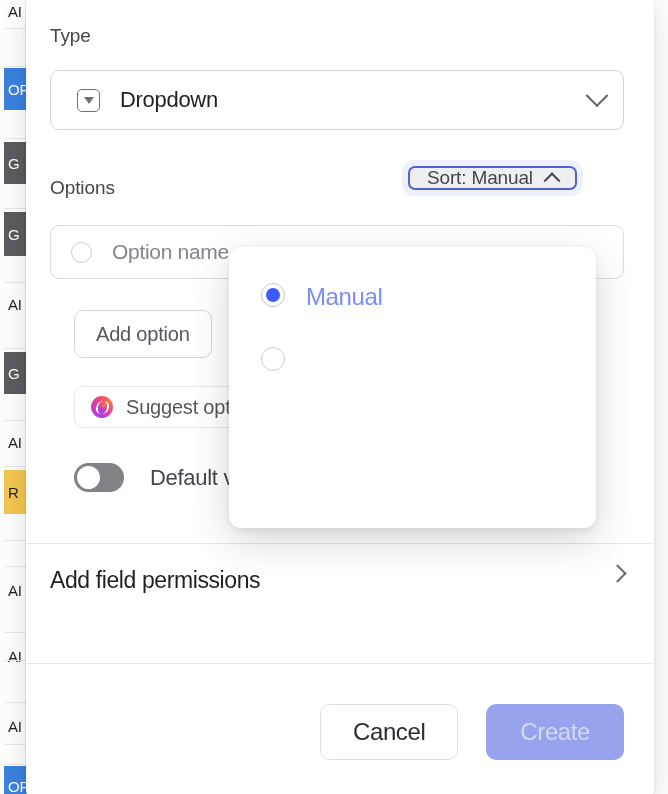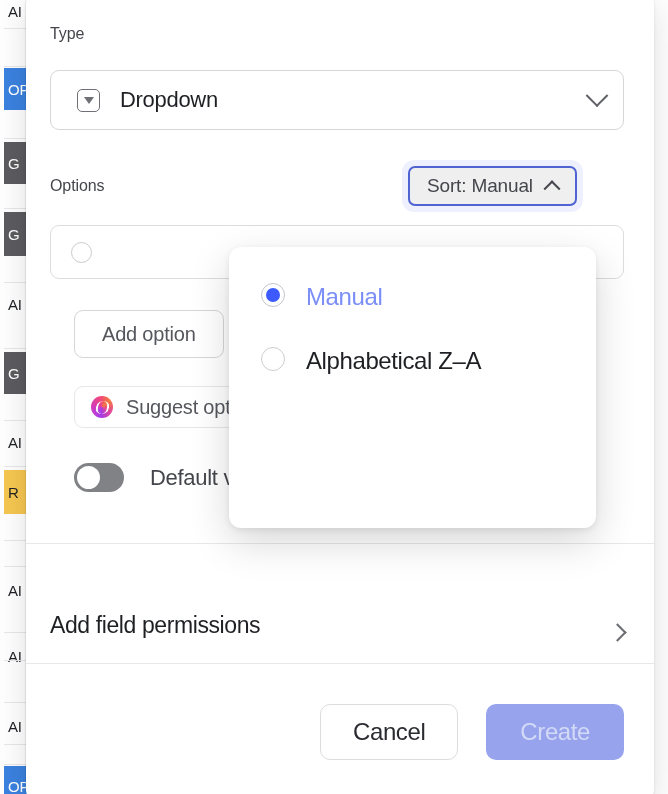--- a/index.html
+++ b/index.html
@@ -72,21 +72,21 @@
     height: 806px;
     background: #ffffff;
     border-radius: 10px;
     box-shadow: 0 1px 3px rgba(0,0,0,0.10),
                 0 10px 34px rgba(0,0,0,0.13),
                 -1px 0 0 rgba(0,0,0,0.045);
     overflow: hidden;
   }
 
   .section-label {
-    font-size: 16px;
+    font-size: 19px;
     color: #44464c;
     letter-spacing: -0.1px;
   }
 
   
   .type-label { position: absolute; left: 24px; top: 31px; }
 
   
   .type-select {
     position: absolute;
@@ -139,21 +139,21 @@
   
   .sort-wrap {
     position: absolute;
     left: 376px;
     top: 166px;
     padding: 6px;
     background: #eef1fd;
     border-radius: 12px;
   }
   .sort-btn {
-    height: 40px;
+    height: 24px;
     padding: 0 17px;
     border: 2px solid #4f63d2;
     border-radius: 7px;
     background: #efefef;
     display: flex;
     align-items: center;
     gap: 13px;
     cursor: pointer;
     font-size: 19px;
     color: #44464c;
@@ -195,21 +195,21 @@
     color: #84868c;
     letter-spacing: -0.3px;
   }
 
   
   .add-option {
     position: absolute;
     left: 48px;
     top: 316px;
     height: 48px;
-    padding: 0 27px;
+    padding: 0 21px;
     border: 1px solid #d5d6d9;
     border-radius: 9px;
     background: #ffffff;
     font-size: 20px;
     color: #55575d;
     letter-spacing: -0.2px;
     display: flex;
     align-items: center;
     cursor: pointer;
     font-family: "Liberation Sans", sans-serif;
@@ -300,21 +300,21 @@
   .divider.d2 { top: 669px; }
 
   
   .perm-row {
     position: absolute;
     left: 0;
     top: 573px;
     width: 628px;
     height: 72px;
     display: flex;
-    align-items: flex-end;
+    align-items: flex-start;
     padding: 0 24px;
     cursor: pointer;
   }
   .perm-label {
     font-size: 23px;
     color: #1f2024;
     letter-spacing: -0.4px;
     flex: 1;
   }
   .chev-right {
@@ -525,20 +525,21 @@
 
     <div class="sort-wrap">
       <div class="sort-btn">
         <span>Sort: Manual</span>
         <span class="chev-up"></span>
       </div>
     </div>
 
     <div class="option-row">
       <span class="opt-circle"></span>
+      <span class="opt-placeholder">Option name</span>
     </div>
 
     <button class="add-option">Add option</button>
 
     <button class="suggest-btn">
       <span class="ai-icon"></span>
       <span>Suggest options</span>
     </button>
 
     <div class="toggle-row">
@@ -564,18 +565,17 @@
   </div>
 
   <div class="sort-popup">
     <div id="radioList">
         <div class="radio-item">
           <span class="radio checked"></span>
           <span class="radio-label selected">Manual</span>
         </div>
         <div class="radio-item">
           <span class="radio"></span>
-          <span class="radio-label">Alphabetical Z–A</span>
         </div>
       </div>
   </div>
 
 </div>
 
 </body></html>

